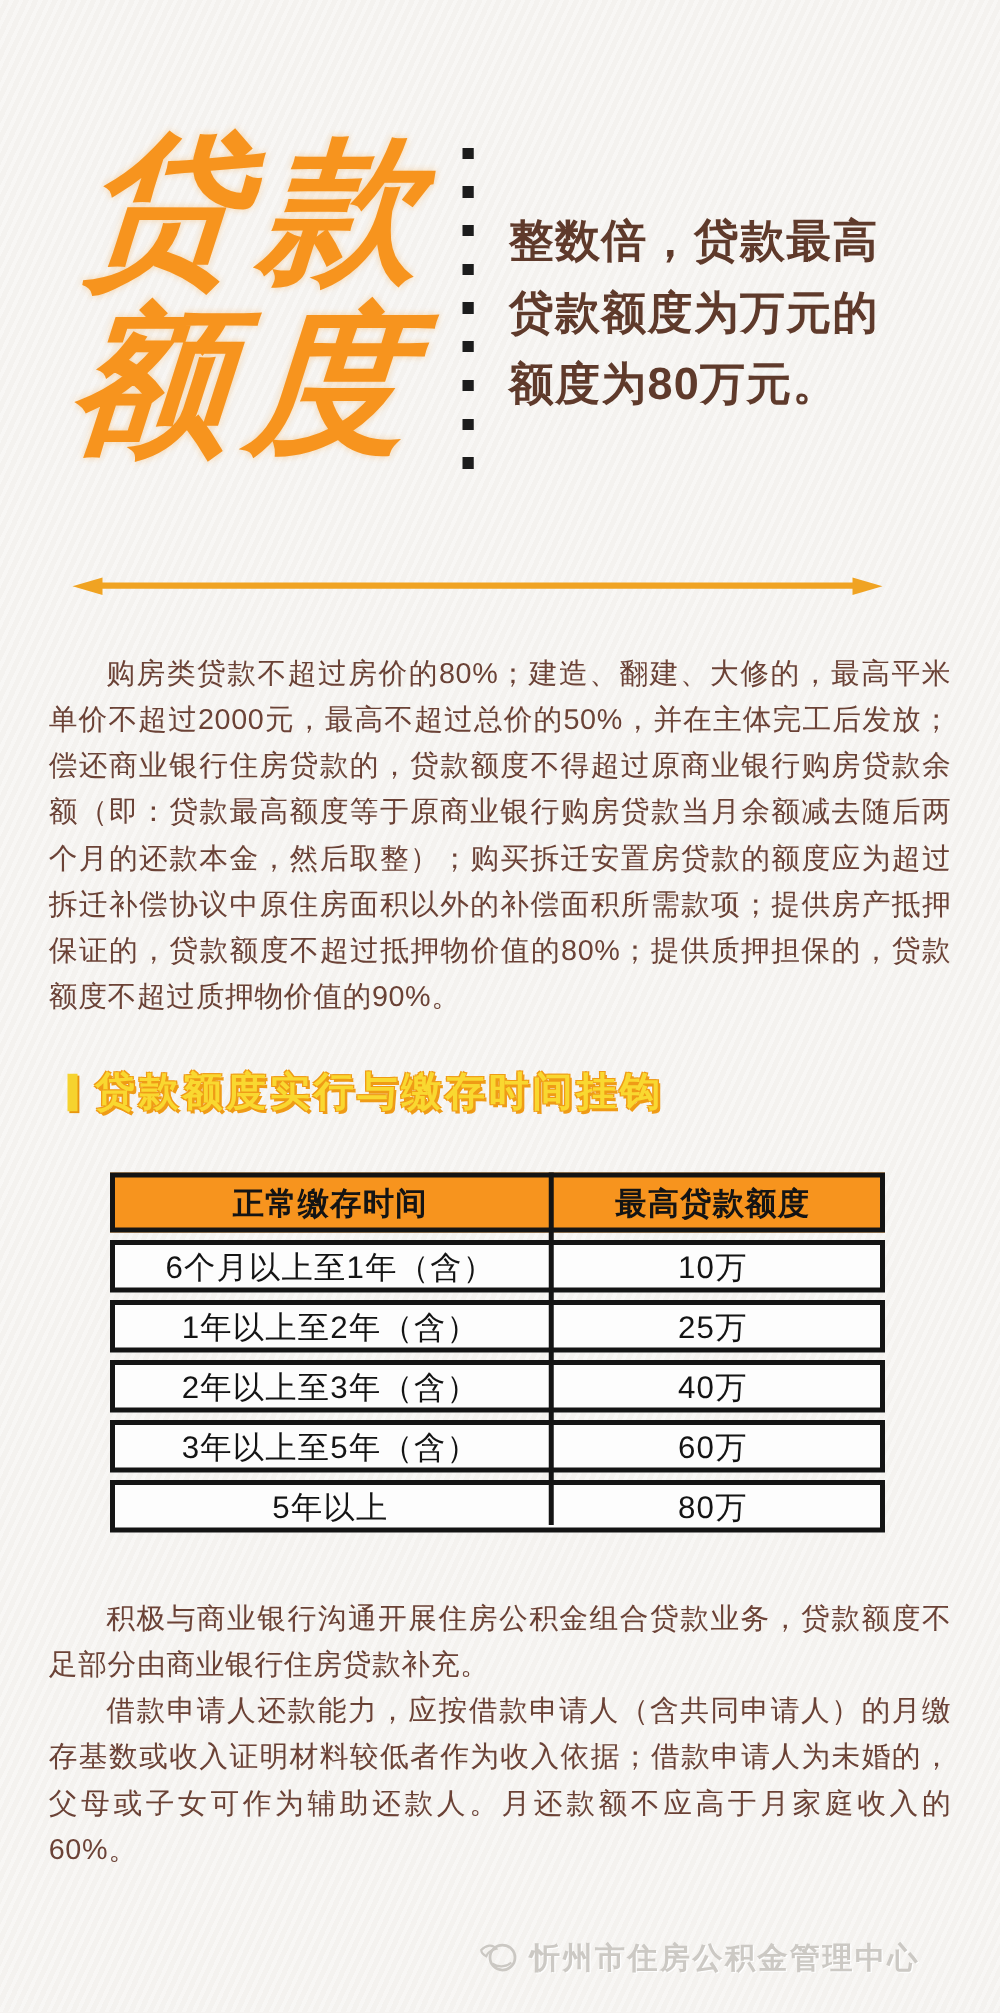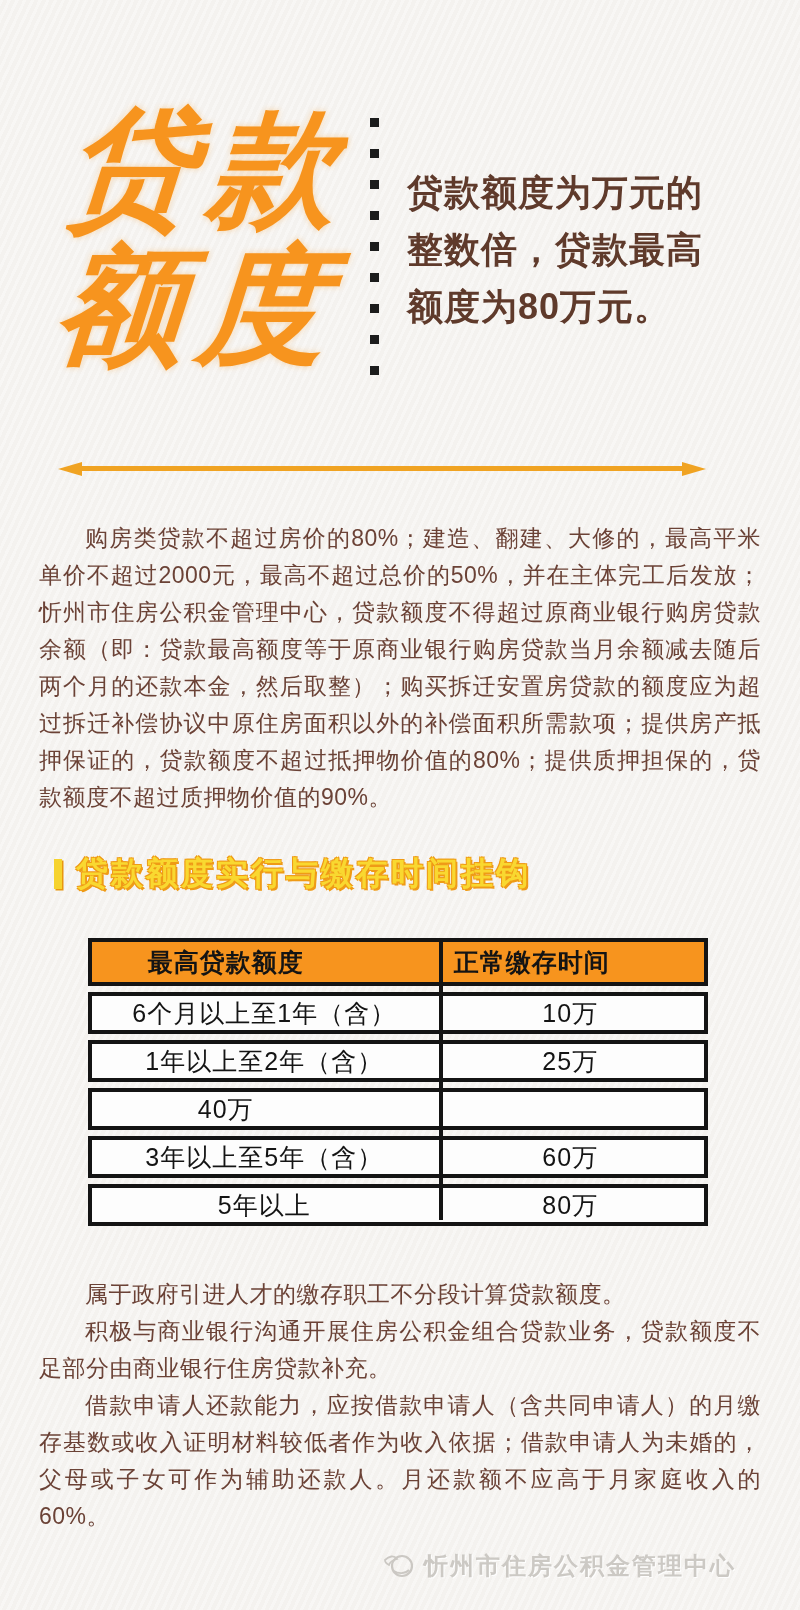--- a/index.html
+++ b/index.html
@@ -176,72 +176,72 @@
 
 <div class="page">
 
   <div class="hero">
     <div class="hero-title">
       <span class="t-line">贷款</span>
       <span class="t-line">额度</span>
     </div>
     <div class="dotted-divider"></div>
     <div class="hero-desc">
+      <div>整数倍，贷款最高</div>
       <div>贷款额度为万元的</div>
-      <div>整数倍，贷款最高</div>
       <div>额度为80万元。</div>
     </div>
   </div>
 
   <div class="arrow-wrap">
     <div class="arrow-head left"></div>
     <div class="arrow-line"></div>
     <div class="arrow-head right"></div>
   </div>
 
   <div class="paragraph intro">
-    <p>购房类贷款不超过房价的80%；建造、翻建、大修的，最高平米单价不超过2000元，最高不超过总价的50%，并在主体完工后发放；忻州市住房公积金管理中心，贷款额度不得超过原商业银行购房贷款余额（即：贷款最高额度等于原商业银行购房贷款当月余额减去随后两个月的还款本金，然后取整）；购买拆迁安置房贷款的额度应为超过拆迁补偿协议中原住房面积以外的补偿面积所需款项；提供房产抵押保证的，贷款额度不超过抵押物价值的80%；提供质押担保的，贷款额度不超过质押物价值的90%。</p>
+    <p>购房类贷款不超过房价的80%；建造、翻建、大修的，最高平米单价不超过2000元，最高不超过总价的50%，并在主体完工后发放；偿还商业银行住房贷款的，贷款额度不得超过原商业银行购房贷款余额（即：贷款最高额度等于原商业银行购房贷款当月余额减去随后两个月的还款本金，然后取整）；购买拆迁安置房贷款的额度应为超过拆迁补偿协议中原住房面积以外的补偿面积所需款项；提供房产抵押保证的，贷款额度不超过抵押物价值的80%；提供质押担保的，贷款额度不超过质押物价值的90%。</p>
   </div>
 
   <div class="section-heading">
     <div class="heading-bar"></div>
     <div class="heading-text">贷款额度实行与缴存时间挂钩</div>
   </div>
 
   <div class="loan-table">
     <div class="col-divider"></div>
 
     <div class="tbl-row header">
+      <div class="tbl-cell c1">正常缴存时间</div>
       <div class="tbl-cell c2">最高贷款额度</div>
-      <div class="tbl-cell c1">正常缴存时间</div>
     </div>
 
     <div class="tbl-row">
       <div class="tbl-cell c1">6个月以上至1年（含）</div>
       <div class="tbl-cell c2">10万</div>
     </div>
     <div class="tbl-row">
       <div class="tbl-cell c1">1年以上至2年（含）</div>
       <div class="tbl-cell c2">25万</div>
     </div>
     <div class="tbl-row">
+      <div class="tbl-cell c1">2年以上至3年（含）</div>
       <div class="tbl-cell c2">40万</div>
     </div>
     <div class="tbl-row">
       <div class="tbl-cell c1">3年以上至5年（含）</div>
       <div class="tbl-cell c2">60万</div>
     </div>
     <div class="tbl-row">
       <div class="tbl-cell c1">5年以上</div>
       <div class="tbl-cell c2">80万</div>
     </div>
   </div>
 
   <div class="paragraph notes">
-    <p>属于政府引进人才的缴存职工不分段计算贷款额度。</p>
     <p>积极与商业银行沟通开展住房公积金组合贷款业务，贷款额度不足部分由商业银行住房贷款补充。</p>
     <p>借款申请人还款能力，应按借款申请人（含共同申请人）的月缴存基数或收入证明材料较低者作为收入依据；借款申请人为未婚的，父母或子女可作为辅助还款人。月还款额不应高于月家庭收入的60%。</p>
   </div>
 
   <div class="footer">
     <span class="footer-logo">
       <svg width="34" height="30" viewBox="0 0 34 30" fill="none" xmlns="http://www.w3.org/2000/svg">
         <circle cx="20" cy="16" r="10" stroke="#c9c6c1" stroke-width="2.2" fill="none"></circle>
         <path d="M3 10 C 7 6, 12 5, 15 9 C 11 10, 8 12, 7 15 C 5 14, 3 12, 3 10 Z" stroke="#c9c6c1" stroke-width="1.8" fill="none"></path>
         <path d="M12 21 C 16 24, 23 24, 27 20" stroke="#c9c6c1" stroke-width="1.8" fill="none"></path>

